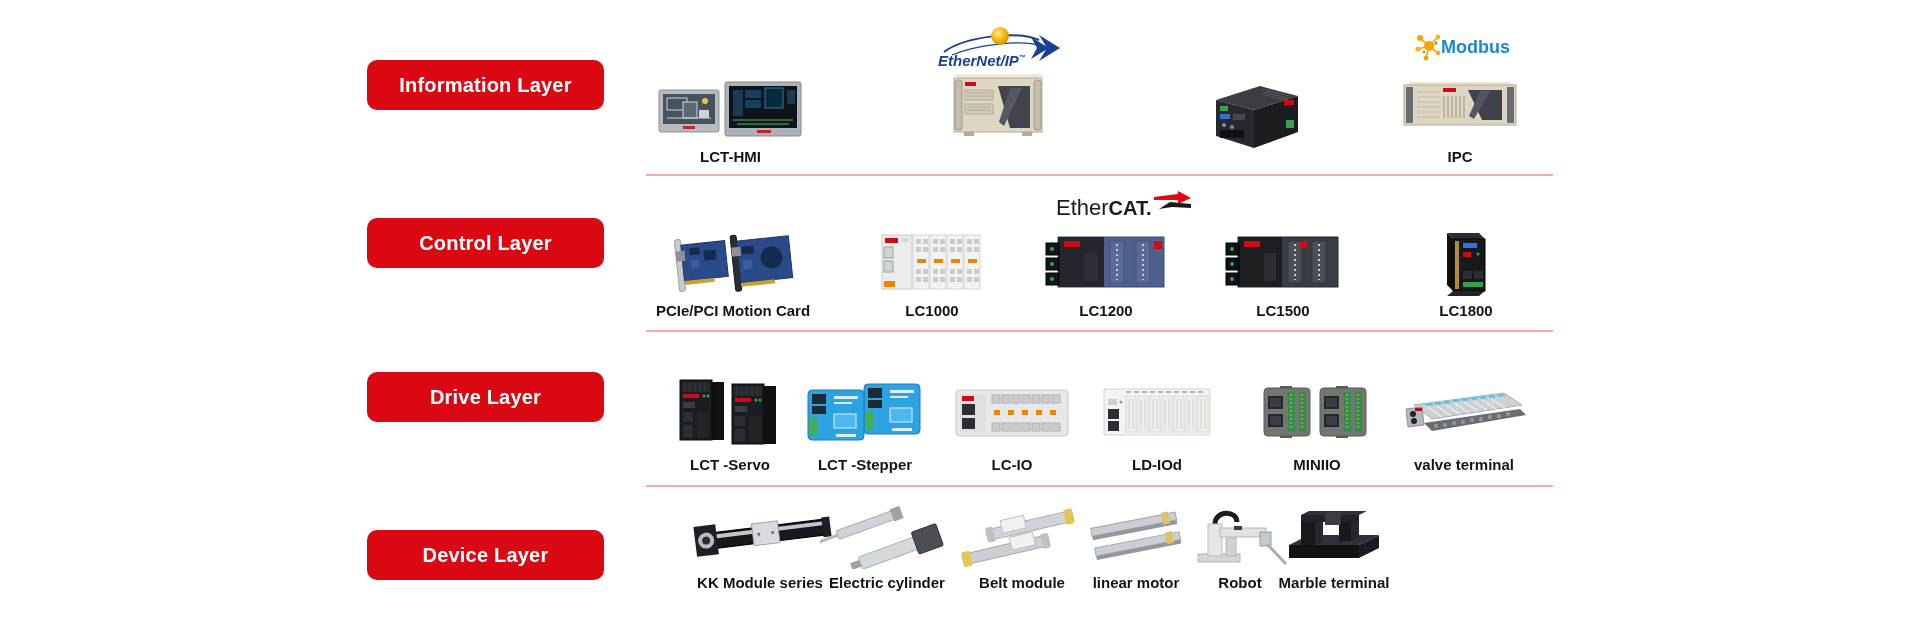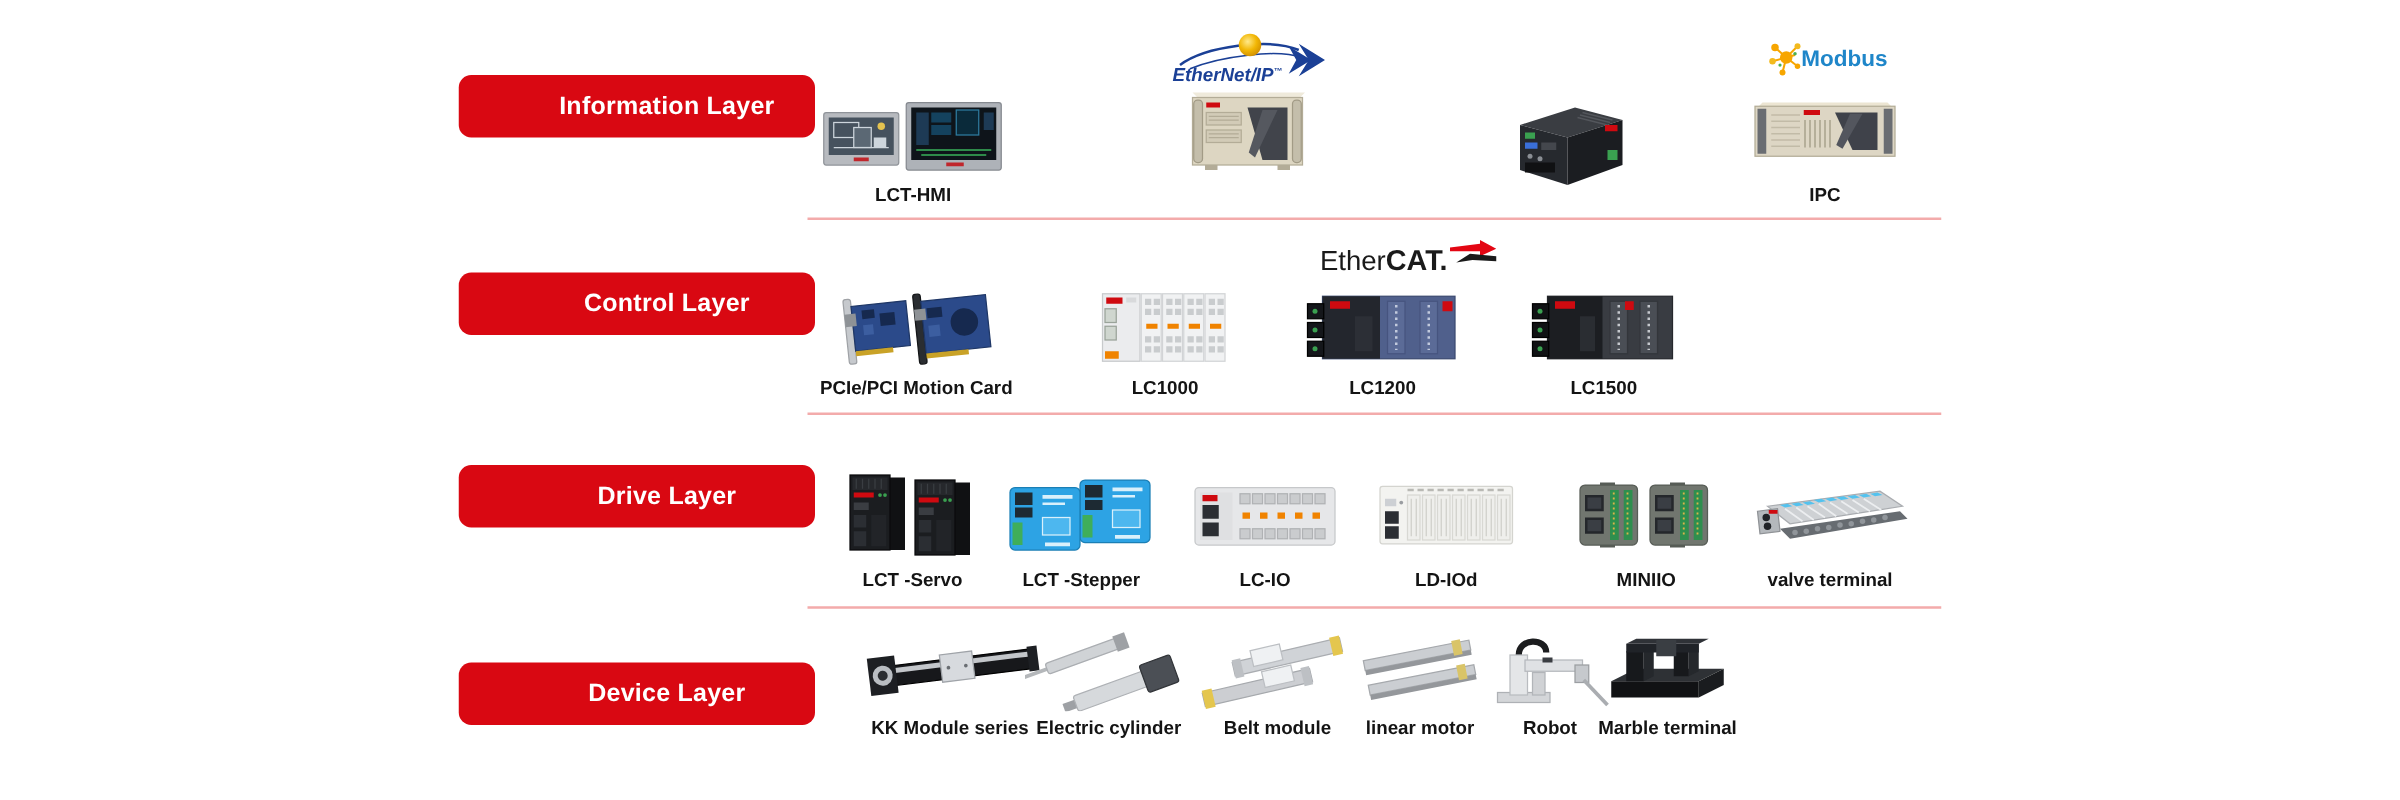--- a/index.html
+++ b/index.html
@@ -1,35 +1,35 @@
 <!DOCTYPE html>
 <html style="--layer-button: #d90812; --separator: #f3abab; --label-text: #141414; --ethernet-ip-blue: #1b4096; --modbus-blue: #1f86c9; --modbus-orange: #f7a600; --ethercat-red: #e30613;"><head>
 <meta charset="utf-8">
 <style>
   html,body{margin:0;padding:0;background:#fff;}
   .canvas{position:relative;width:1920px;height:640px;background:#ffffff;overflow:hidden;
           font-family:"Liberation Sans",sans-serif;}
   .layer-btn{position:absolute;left:367px;width:237px;height:50px;background:var(--layer-button,#d90812);
              border-radius:10px;display:flex;align-items:center;justify-content:center;
-             color:#fff;font-size:20px;font-weight:bold;letter-spacing:.2px;padding-left:48px;}
+             color:#fff;font-size:20px;font-weight:bold;letter-spacing:.2px;}
   .sep{position:absolute;left:646px;width:907px;height:2px;background:var(--separator,#f3abab);}
   .item{position:absolute;display:flex;flex-direction:column;align-items:center;}
   .img{display:flex;align-items:center;justify-content:center;width:100%;}
   .r1 .img{height:76px;} .r2 .img{height:72px;} .r3 .img{height:80px;} .r4 .img{height:68px;}
   .plabel{margin-top:4px;font-size:15px;font-weight:600;color:var(--label-text,#141414);white-space:nowrap;}
   .img-only{position:absolute;display:flex;align-items:center;justify-content:center;}
   .logo{position:absolute;}
   .enip-text{position:absolute;left:2px;bottom:1px;font-size:15px;font-style:italic;font-weight:bold;
              color:var(--ethernet-ip-blue,#1b4096);white-space:nowrap;}
   .enip-tm{font-size:7px;vertical-align:super;}
   .modbus-wrap{display:flex;align-items:center;}
   .modbus-text{font-size:18px;font-weight:bold;color:var(--modbus-blue,#1f86c9);margin-left:-5px;white-space:nowrap;}
   .ethercat-wrap{display:flex;align-items:center;}
   .ec-reg{font-size:22px;color:#1a1a1a;}
-  .ec-bold{font-size:23px;font-weight:800;color:#1a1a1a;}
+  .ec-bold{font-size:20px;font-weight:800;color:#1a1a1a;}
   .ec-arrow{margin-left:2px;transform:translateY(-5px);}
 </style>
 </head>
 <body>
 
 <div class="canvas">
 
   <div class="layer-btn" style="top:60px">Information Layer</div>
   <div class="layer-btn" style="top:218px">Control Layer</div>
   <div class="layer-btn" style="top:372px">Drive Layer</div>
@@ -290,20 +290,38 @@
         <rect x="64" y="8" width="14" height="42" fill="#4a4e55" stroke="#33363b"></rect>
         <path d="M71 11 V47" stroke="#c6c9ce" stroke-width="2" stroke-dasharray="2 3"></path>
         <rect x="88" y="8" width="14" height="42" fill="#4a4e55" stroke="#33363b"></rect>
         <path d="M95 11 V47" stroke="#c6c9ce" stroke-width="2" stroke-dasharray="2 3"></path>
         <rect x="76" y="8" width="7" height="7" fill="#cf0a10"></rect>
       </svg>
     </div>
     <div class="plabel">LC1500</div>
   </div>
 
+  <div class="item r2" style="left:1420px;top:226px;width:92px">
+    <div class="img">
+      <svg width="92" height="70" viewBox="0 0 92 70">
+        <polygon points="27,6 59,6 65,12 33,12" fill="#2a2d31"></polygon>
+        <polygon points="27,6 33,12 33,64 27,58" fill="#0f1012"></polygon>
+        <rect x="33" y="12" width="32" height="52" fill="#17191c" stroke="#060708"></rect>
+        <rect x="35" y="14" width="4" height="48" fill="#b08a3e"></rect>
+        <rect x="43" y="16" width="14" height="5" fill="#3a6fd8"></rect>
+        <rect x="43" y="25" width="8" height="5" fill="#cf0a10"></rect>
+        <circle cx="58" cy="27" r="1.5" fill="#3aa050"></circle>
+        <rect x="43" y="44" width="9" height="8" fill="#2b2e33"></rect>
+        <rect x="54" y="44" width="9" height="8" fill="#2b2e33"></rect>
+        <rect x="43" y="55" width="20" height="5" fill="#3aa050"></rect>
+        <polygon points="33,64 65,64 59,69 27,69" fill="#222428"></polygon>
+      </svg>
+    </div>
+    <div class="plabel">LC1800</div>
+  </div>
 
   <div class="item r3" style="left:658px;top:372px;width:144px">
     <div class="img">
       <svg width="144" height="68" viewBox="0 0 144 68">
         <g transform="translate(22,2)">
           <rect x="32" y="2" width="12" height="58" fill="#101113"></rect>
           <rect x="0" y="0" width="32" height="60" fill="#1b1d20" stroke="#0a0b0c"></rect>
           <rect x="2" y="2" width="28" height="10" fill="#26282c"></rect>
           <path d="M5 3 V11 M10 3 V11 M15 3 V11 M20 3 V11 M25 3 V11" stroke="#3a3d42" stroke-width="1"></path>
           <rect x="3" y="14" width="16" height="4" fill="#cf0a10"></rect>

